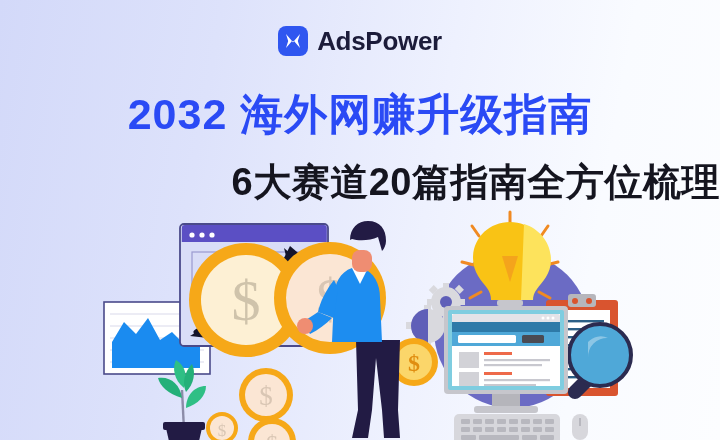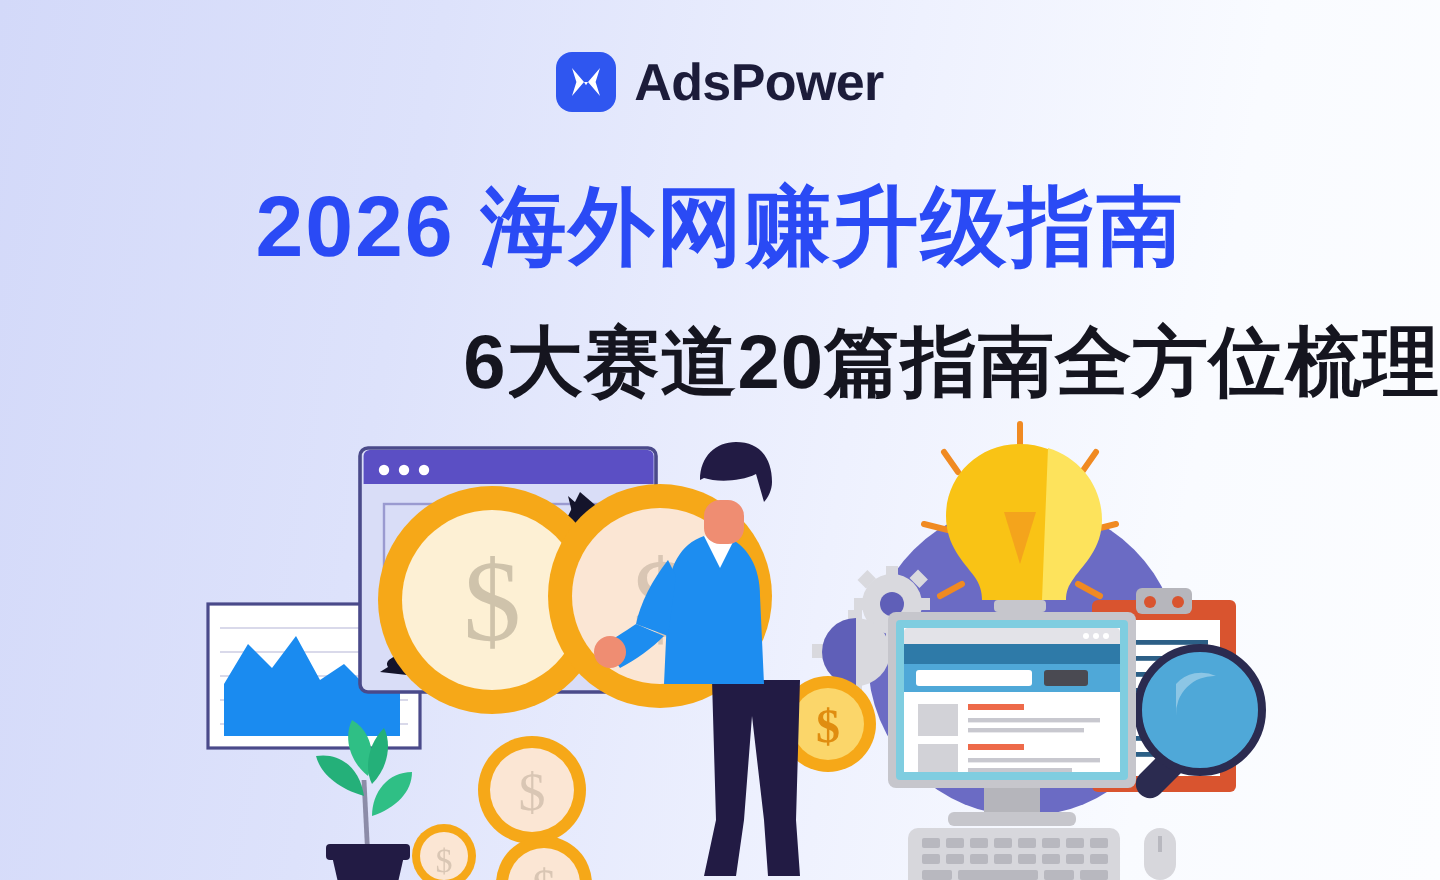--- a/index.html
+++ b/index.html
@@ -59,21 +59,21 @@
     <div id="brand-logo">
       <svg width="20" height="20" viewBox="0 0 20 20" aria-hidden="true">
         <path d="M3 3 L9 10 L3 17 L5.2 10 Z" fill="#ffffff"></path>
         <path d="M17 3 L11 10 L17 17 L14.8 10 Z" fill="#ffffff"></path>
         <path d="M9 10 L11 10 L10 11.6 Z" fill="#ffffff"></path>
       </svg>
     </div>
     <div id="brand-name">AdsPower</div>
   </div>
 
-  <div id="title">2026 海外网赚升级指南</div>
+  <div id="title">2032 海外网赚升级指南</div>
   <div id="subtitle">6大赛道20篇指南全方位梳理</div>
 
   <div id="art">
     <svg viewBox="0 0 720 230" xmlns="http://www.w3.org/2000/svg">
       <defs>
         <clipPath id="clipMonitor">
             <rect x="452" y="104" width="108" height="72" rx="2"></rect>
           </clipPath>
       </defs>
 

